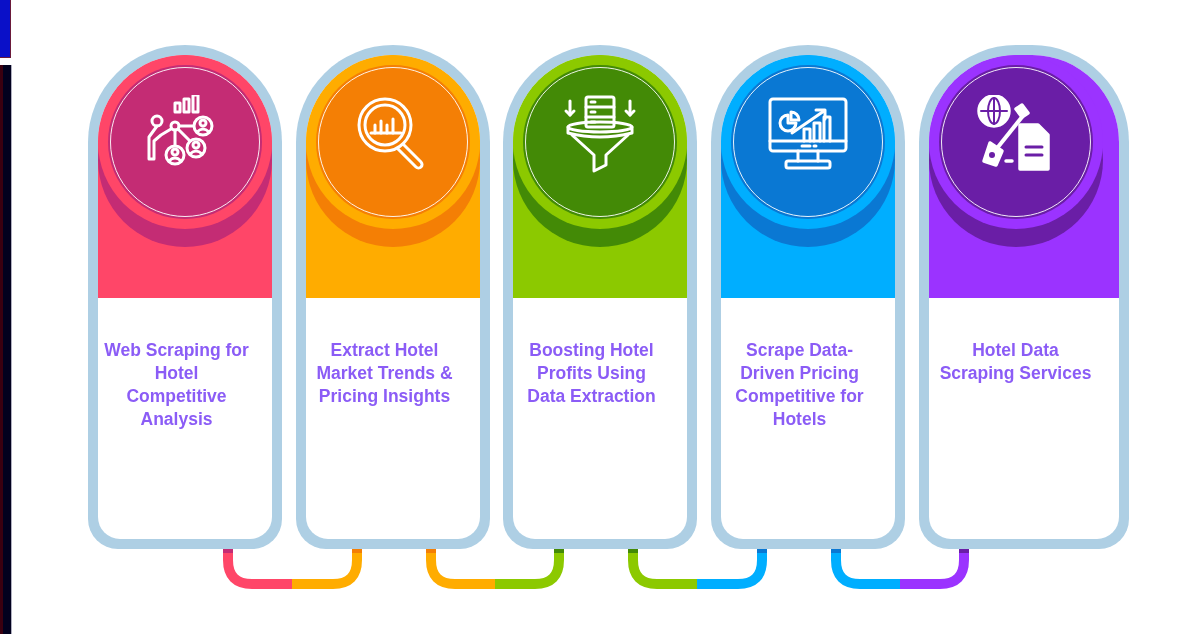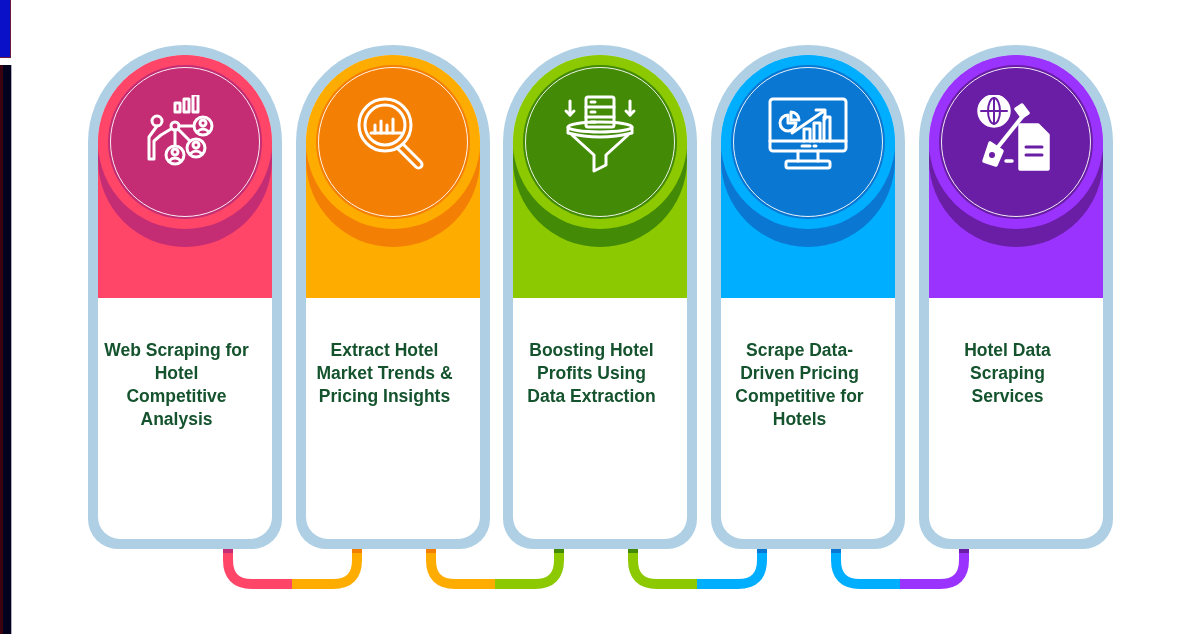--- a/index.html
+++ b/index.html
@@ -15,21 +15,21 @@
     .card .inner { position:absolute; left:10px; right:10px; top:10px; bottom:10px;
                    background:#ffffff; border-radius:87px 87px 22px 22px; overflow:hidden; }
     .card .header { position:absolute; left:0; right:0; top:0; height:243px; }
     .card .ring { position:absolute; left:0; top:0; width:174px; height:174px; border-radius:50%; }
     .card .ring-shadow { position:absolute; left:0; top:18px; width:174px; height:174px; border-radius:50%; }
     .card .disc { position:absolute; left:10px; top:10px; width:154px; height:154px; border-radius:50%; }
     .card .disc-line { position:absolute; left:12px; top:12px; width:150px; height:150px; border-radius:50%;
                        border:1px solid rgba(255,255,255,0.9); box-sizing:border-box; }
     .card .icon { position:absolute; left:47px; top:40px; width:80px; height:80px; }
     .card .label { position:absolute; left:6px; right:23px; top:284px; text-align:center;
-                   font-weight:bold; font-size:17.5px; line-height:23px; color:#14532d; }
+                   font-weight:bold; font-size:17.5px; line-height:23px; color:#8b5cf6; }
 
     .connectors { position:absolute; left:0; top:0; width:1202px; height:634px; pointer-events:none; }
   </style>
 </head>
 <body>
 
 <div class="left-blue"></div>
 <div class="left-dark"></div>
 
 <svg class="connectors" viewBox="0 0 1202 634">
@@ -164,21 +164,21 @@
           <path d="M48 15 H57 V24"></path>
         <path d="M36 46 V34 H42 V46"></path>
           <path d="M46 46 V28 H52 V46"></path>
           <path d="M56 46 V22 H62 V46"></path>
       </svg>
     </div>
     <div class="label">Scrape Data-Driven Pricing Competitive for Hotels</div>
   </div>
 </div>
 
-<div class="card" style="left:919px;">
+<div class="card" style="left:919px;padding-left:16px;">
   <div class="outer"></div>
   <div class="inner">
     <div class="header" style="background:#9b33ff;">
       <div class="ring-shadow" style="background:#6a1ea6;"></div>
       <div class="ring" style="background:#9b33ff;"></div>
       <div class="disc" style="background:#6a1ea6;"></div>
       <div class="disc-line"></div>
       <svg class="icon" viewBox="0 0 80 80" fill="none" stroke="#fff" stroke-width="3.5" stroke-linecap="round" stroke-linejoin="round">
         <circle cx="18" cy="16" r="15" fill="#fff"></circle>
         <g stroke="#6a1ea6" stroke-width="2">

